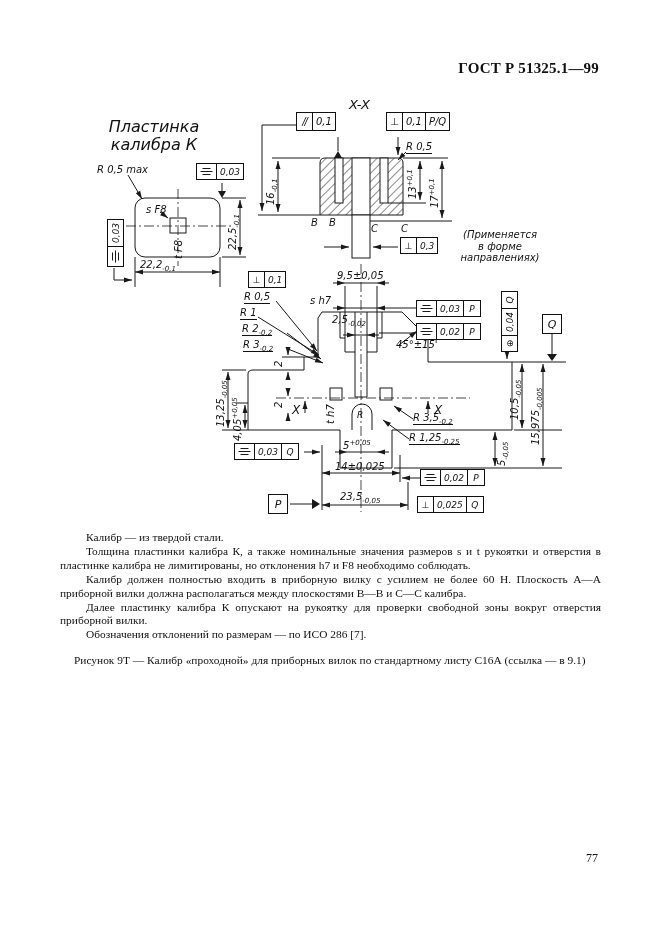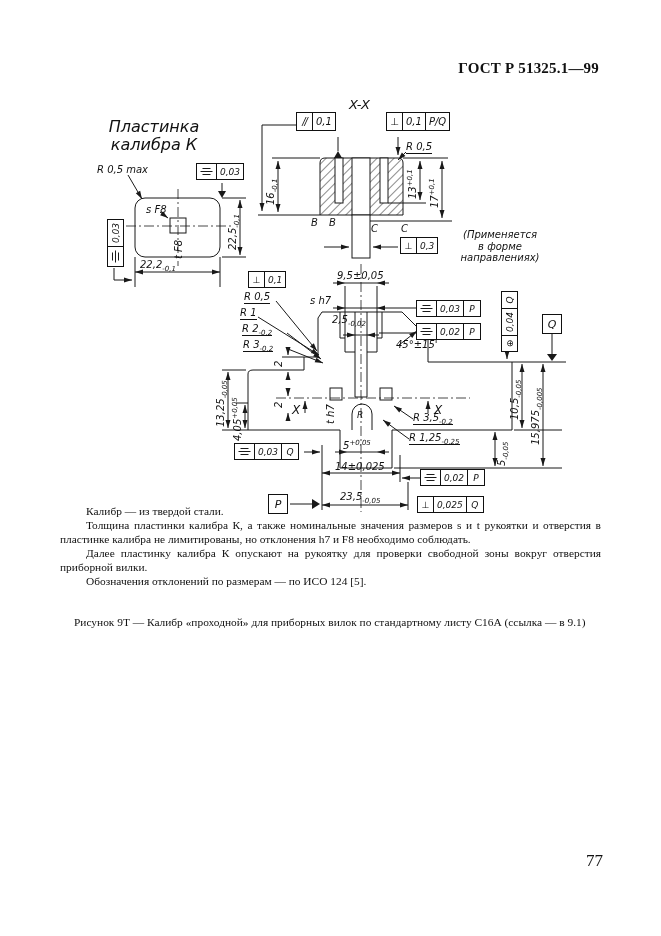--- a/index.html
+++ b/index.html
@@ -15,24 +15,24 @@
   
   .tf{position:absolute;display:flex;background:#fff}
   .tf .c{display:flex;align-items:center;justify-content:center;border:1px solid #111;border-left:none;height:19px;min-width:17px;padding:0 3px;font:italic 10px "DejaVu Sans",sans-serif;box-sizing:border-box;background:#fff}
   .tf .c:first-child{border-left:1px solid #111}
   .tf.small .c{height:17px;font-size:9px}
   .par{letter-spacing:-1px}
   .symic{display:block}
   
   .db{position:absolute;width:20px;height:20px;border:1.4px solid #111;background:#fff;display:flex;align-items:center;justify-content:center;font:italic 11px "DejaVu Sans",sans-serif;box-sizing:border-box}
   
-  .txt{position:absolute;left:60px;top:505px;width:541px}
+  .txt{position:absolute;left:60px;top:531px;width:541px}
   .txt p{margin:0;font-size:11.4px;line-height:13.9px;text-align:justify;text-indent:26px}
-  .txt p.cap{margin-top:28px;text-indent:14px;text-align:left}
-  .pg{position:absolute;left:586px;top:851px;font-size:17px}
+  .txt p.cap{margin-top:12px;text-indent:14px;text-align:left}
+  .pg{position:absolute;left:586px;top:851px;font-size:12px}
   
   svg.draw{position:absolute;left:0;top:0}
   svg *{stroke:#191919;fill:none;stroke-width:1}
   .fill{fill:#191919;stroke:none}
   .wh{fill:#fff}
   .hatch{fill:url(#hat)}
   .cl{stroke-dasharray:10 3 2 3;stroke-width:.8}
 </style>
 </head>
 <body>
@@ -308,20 +308,21 @@
     <span class="c">0,025</span>
     <span class="c">Q</span>
   </div>
 
   <div class="db" style="left:542px;top:314px">Q</div>
   <div class="db" style="left:268px;top:494px">P</div>
 
   <div class="txt">
     <p>Калибр — из твердой стали.</p>
     <p>Толщина пластинки калибра К, а также номинальные значения размеров s и t рукоятки и отверстия в пластинке калибра не лимитированы, но отклонения h7 и F8 необходимо соблюдать.</p>
+    <p>Калибр должен полностью входить в приборную вилку с усилием не более 60 Н. Плоскость А—А приборной вилки должна располагаться между плоскостями В—В и С—С калибра.</p>
     <p>Далее пластинку калибра К опускают на рукоятку для проверки свободной зоны вокруг отверстия приборной вилки.</p>
-    <p>Обозначения отклонений по размерам — по ИСО 124 [5].</p>
+    <p>Обозначения отклонений по размерам — по ИСО 286 [7].</p>
     <p class="cap">Рисунок 9Т — Калибр «проходной» для приборных вилок по стандартному листу С16А  (ссылка — в 9.1)</p>
   </div>
 
   <div class="pg">77</div>
 
 </div>
 
 </body></html>

